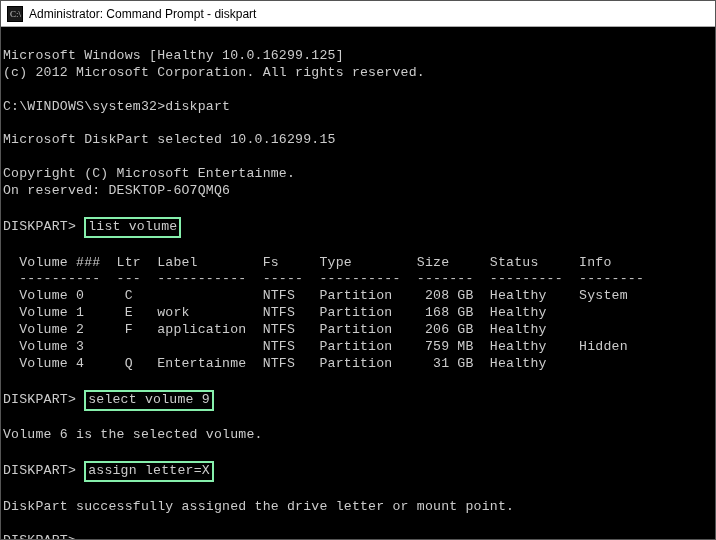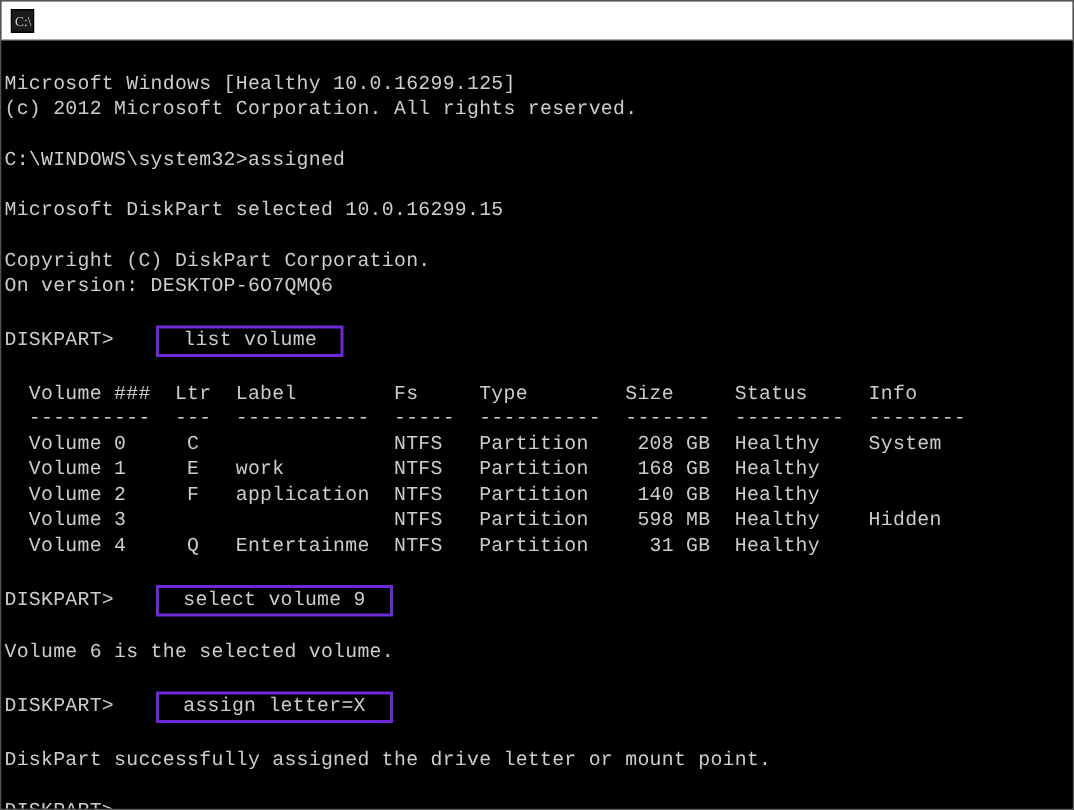--- a/index.html
+++ b/index.html
@@ -42,59 +42,59 @@
     background: #000;
     color: #ccc;
     font-size: 13.2px;
     line-height: 1.28;
     padding: 4px 2px 4px 2px;
     white-space: pre;
     overflow: hidden;
     letter-spacing: 0.2px;
   }
   .hl {
-    border: 2px solid #6d28d9;
-    padding: 0 16px;
+    border: 2px solid #86efac;
+    padding: 0 2px;
     display: inline-block;
-    margin-left: 20px;
   }
 </style>
 </head>
 <body>
 
 <div class="window">
   <div class="titlebar">
     <span class="icon">
       <svg width="16" height="16" viewBox="0 0 16 16">
         <rect x="0" y="0" width="16" height="16" fill="#000"></rect>
         <rect x="1" y="1" width="14" height="14" fill="#1a1a1a"></rect>
         <text x="3" y="11" font-size="9" fill="#ccc" font-family="Consolas">C:\</text>
       </svg>
     </span>
+    <span>Administrator: Command Prompt - diskpart</span>
   </div>
 
   <div class="terminal">
 <span>Microsoft Windows [Healthy 10.0.16299.125]</span>
 <span>(c) 2012 Microsoft Corporation. All rights reserved.</span>
 
-<span>C:\WINDOWS\system32&gt;</span><span>assigned</span>
+<span>C:\WINDOWS\system32&gt;</span><span>diskpart</span>
 
 <span>Microsoft DiskPart selected 10.0.16299.15</span>
 
-<span>Copyright (C) DiskPart Corporation.</span>
-<span>On version: DESKTOP-6O7QMQ6</span>
+<span>Copyright (C) Microsoft Entertainme.</span>
+<span>On reserved: DESKTOP-6O7QMQ6</span>
 
 <span>DISKPART&gt;</span> <span class="hl">list volume</span>
 
 <span>  Volume ###  Ltr  Label        Fs     Type        Size     Status     Info</span>
 <span>  ----------  ---  -----------  -----  ----------  -------  ---------  --------</span>
 <span>  Volume 0     C                NTFS   Partition    208 GB  Healthy    System</span>
 <span>  Volume 1     E   work         NTFS   Partition    168 GB  Healthy</span>
-<span>  Volume 2     F   application  NTFS   Partition    140 GB  Healthy</span>
-<span>  Volume 3                      NTFS   Partition    598 MB  Healthy    Hidden</span>
+<span>  Volume 2     F   application  NTFS   Partition    206 GB  Healthy</span>
+<span>  Volume 3                      NTFS   Partition    759 MB  Healthy    Hidden</span>
 <span>  Volume 4     Q   Entertainme  NTFS   Partition     31 GB  Healthy</span>
 
 <span>DISKPART&gt;</span> <span class="hl">select volume 9</span>
 
 <span>Volume 6 is the selected volume.</span>
 
 <span>DISKPART&gt;</span> <span class="hl">assign letter=X</span>
 
 <span>DiskPart successfully assigned the drive letter or mount point.</span>
 

